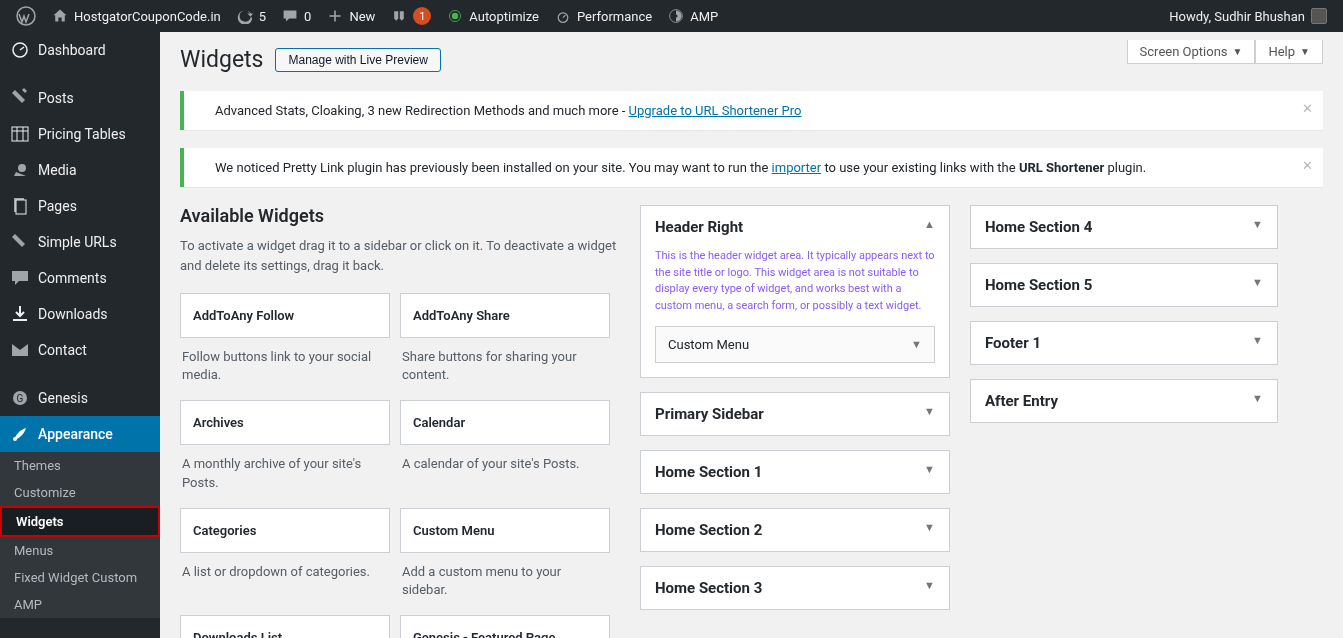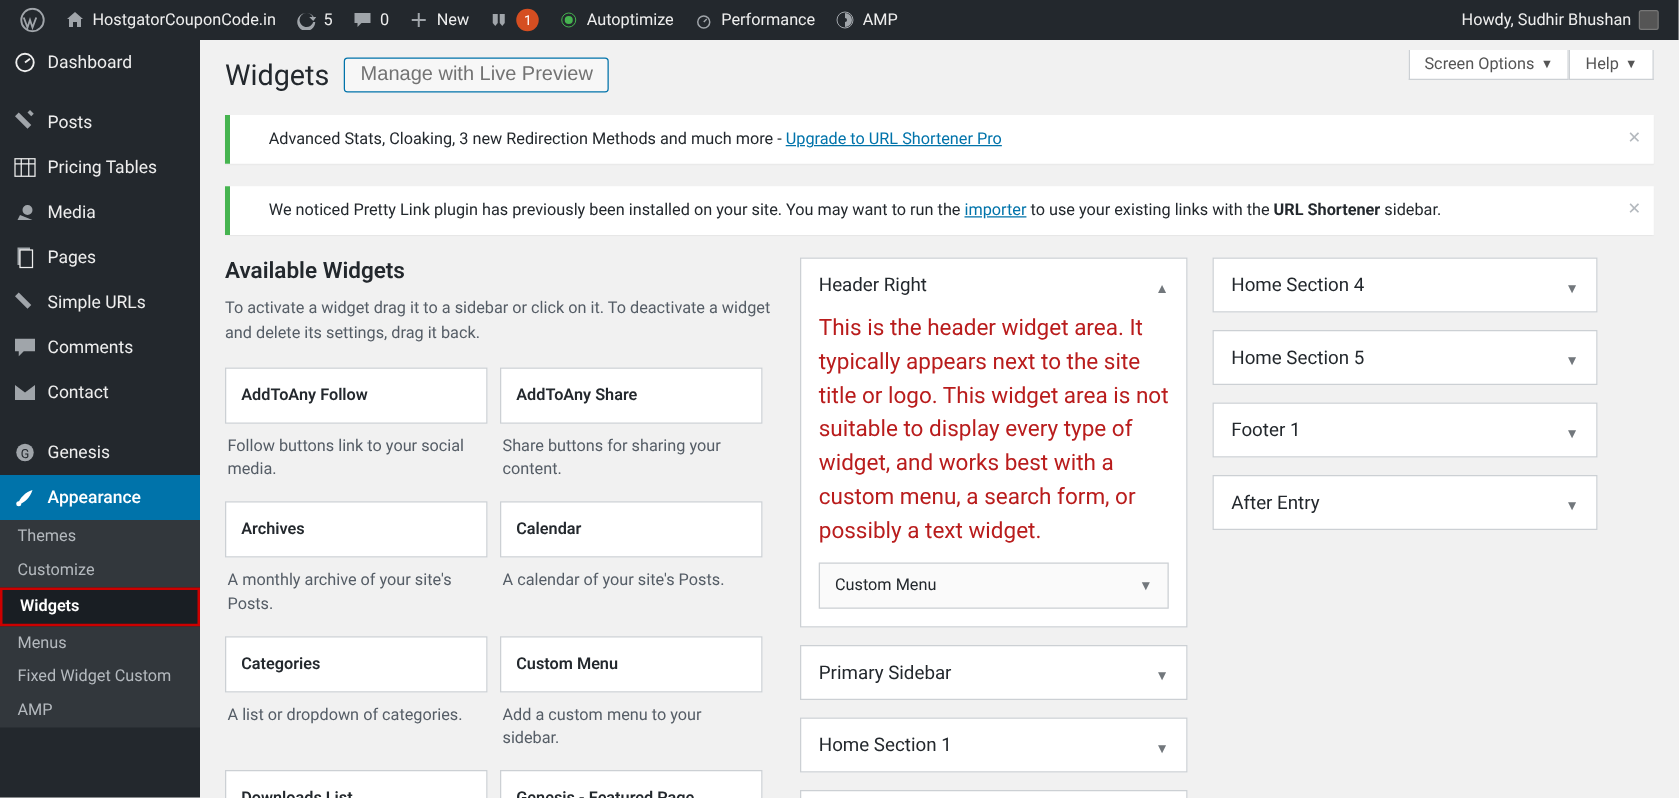--- a/index.html
+++ b/index.html
@@ -26,21 +26,21 @@
 .sidebar .submenu .sub.current { color: #fff; font-weight: 600; background: #191e23; border: 2px solid #cc0000; }
 
 
 .main { position: absolute; top: 32px; left: 160px; right: 0; bottom: 0; padding: 10px 20px 20px 20px; overflow: auto; }
 .top-right { position: absolute; top: 40px; right: 20px; display: flex; gap: 0; }
 .screen-tab { background: #fff; border: 1px solid #ccd0d4; border-top: none; padding: 4px 12px; font-size: 13px; cursor: pointer; color: #555; display: flex; align-items: center; gap: 5px; }
 .screen-tab .tri { font-size: 10px; }
 
 .page-head { display: flex; align-items: center; gap: 12px; margin: 4px 0 18px 0; }
 .page-title { font-size: 23px; font-weight: 400; color: #23282d; }
-.btn-secondary { border: 1px solid #0073aa; color: #737373; background: #f7f7f7; padding: 4px 12px; border-radius: 3px; font-size: 16px; cursor: pointer; text-align: center; }
+.btn-secondary { border: 1px solid #0073aa; color: #0f172a; background: #f7f7f7; padding: 4px 12px; border-radius: 3px; font-size: 12px; cursor: pointer; text-align: center; }
 
 .notice { background: #fff; border-left: 4px solid #46b450; box-shadow: 0 1px 1px rgba(0,0,0,.04); padding: 12px 31px; margin-bottom: 18px; display: flex; align-items: center; position: relative; }
 .notice a { color: #0073aa; text-decoration: underline; }
 .notice .dismiss { position: absolute; right: 10px; top: 10px; color: #b4b9be; cursor: pointer; }
 
 .columns { display: flex; gap: 20px; align-items: flex-start; }
 .col { flex: 1; min-width: 0; }
 .col-left { flex: 0 0 440px; }
 .col-mid { flex: 0 0 310px; }
 .col-right { flex: 0 0 308px; }
@@ -48,24 +48,24 @@
 .avail-title { font-size: 18px; font-weight: 600; margin-bottom: 10px; }
 .avail-desc { color: #555d66; font-size: 13px; margin-bottom: 18px; line-height: 1.5; }
 
 .widgets-grid { display: flex; flex-wrap: wrap; gap: 10px; }
 .widget-box { width: 210px; border: 1px solid #ccd0d4; background: #fff; cursor: move; }
 .widget-box .wtitle { padding: 14px 12px; font-weight: 600; font-size: 13px; }
 .widget-wrap { width: 210px; }
 .widget-wrap .wdesc { padding: 10px 2px 6px 2px; font-size: 13px; color: #555d66; line-height:1.4; }
 
 .area-box { background: #fff; border: 1px solid #ccd0d4; margin-bottom: 14px; }
-.area-head { padding: 12px 14px; font-weight: 400; font-size: 15px; display: flex; align-items: flex-end; cursor: pointer; }
+.area-head { padding: 12px 14px; font-weight: 700; font-size: 15px; display: flex; align-items: flex-start; cursor: pointer; }
 .area-head .toggle { margin-left: auto; font-size: 11px; color: #72777c; }
 .area-body { padding: 0 14px 14px 14px; }
-.area-desc { font-size: 18px; color: #b91c1c; line-height: 1.5; margin-bottom: 12px; }
+.area-desc { font-size: 11px; color: #8b5cf6; line-height: 1.5; margin-bottom: 12px; }
 .placed-widget { border: 1px solid #ccd0d4; background: #fafafa; padding: 10px 12px; font-size: 13px; display: flex; align-items: center; cursor: pointer; }
 .placed-widget .toggle { margin-left: auto; font-size: 11px; color: #72777c; }
 </style>
 </head>
 <body>
 
 <div class="adminbar">
   <div class="left">
     <div class="item">
         <svg width="20" height="20" viewBox="0 0 20 20">
@@ -175,20 +175,26 @@
       <svg viewBox="0 0 20 20">
         <path d="M5 2l10 10-3 3L2 5z"></path>
       </svg>
       <span>Simple URLs</span>
     </div>
   <div class="menu-item">
       <svg viewBox="0 0 20 20">
         <path d="M2 3h16v10H9l-4 4v-4H2z"></path>
       </svg>
       <span>Comments</span>
+    </div>
+  <div class="menu-item">
+      <svg viewBox="0 0 20 20">
+        <path d="M10 2v10m-4-4l4 4 4-4M3 16h14" stroke="currentColor" fill="none" stroke-width="2"></path>
+      </svg>
+      <span>Downloads</span>
     </div>
   <div class="menu-item">
       <svg viewBox="0 0 20 20">
         <rect x="2" y="4" width="16" height="12"></rect>
         <path d="M2 4l8 6 8-6" fill="#23282d"></path>
       </svg>
       <span>Contact</span>
     </div>
   <div style="height:12px"></div>
   <div class="menu-item">
@@ -232,21 +238,21 @@
     <button class="btn-secondary">Manage with Live Preview</button>
   </div>
 
   <div class="notice">
     <div><span>Advanced Stats, Cloaking, 3 new Redirection Methods and much more - </span><a href="#">Upgrade to URL Shortener Pro</a></div>
     <span class="dismiss">✕</span>
   </div>
 
   <div class="notice">
     <div>
-      <span>We noticed Pretty Link plugin has previously been installed on your site. You may want to run the </span><a href="#">importer</a><span> to use your existing links with the </span><b>URL Shortener</b><span> sidebar.</span>
+      <span>We noticed Pretty Link plugin has previously been installed on your site. You may want to run the </span><a href="#">importer</a><span> to use your existing links with the </span><b>URL Shortener</b><span> plugin.</span>
     </div>
     <span class="dismiss">✕</span>
   </div>
 
   <div class="columns">
 
     <div class="col col-left">
       <div class="avail-title">Available Widgets</div>
       <div class="avail-desc">To activate a widget drag it to a sidebar or click on it. To deactivate a widget and delete its settings, drag it back.</div>
       <div class="widgets-grid" id="widgets-grid">

